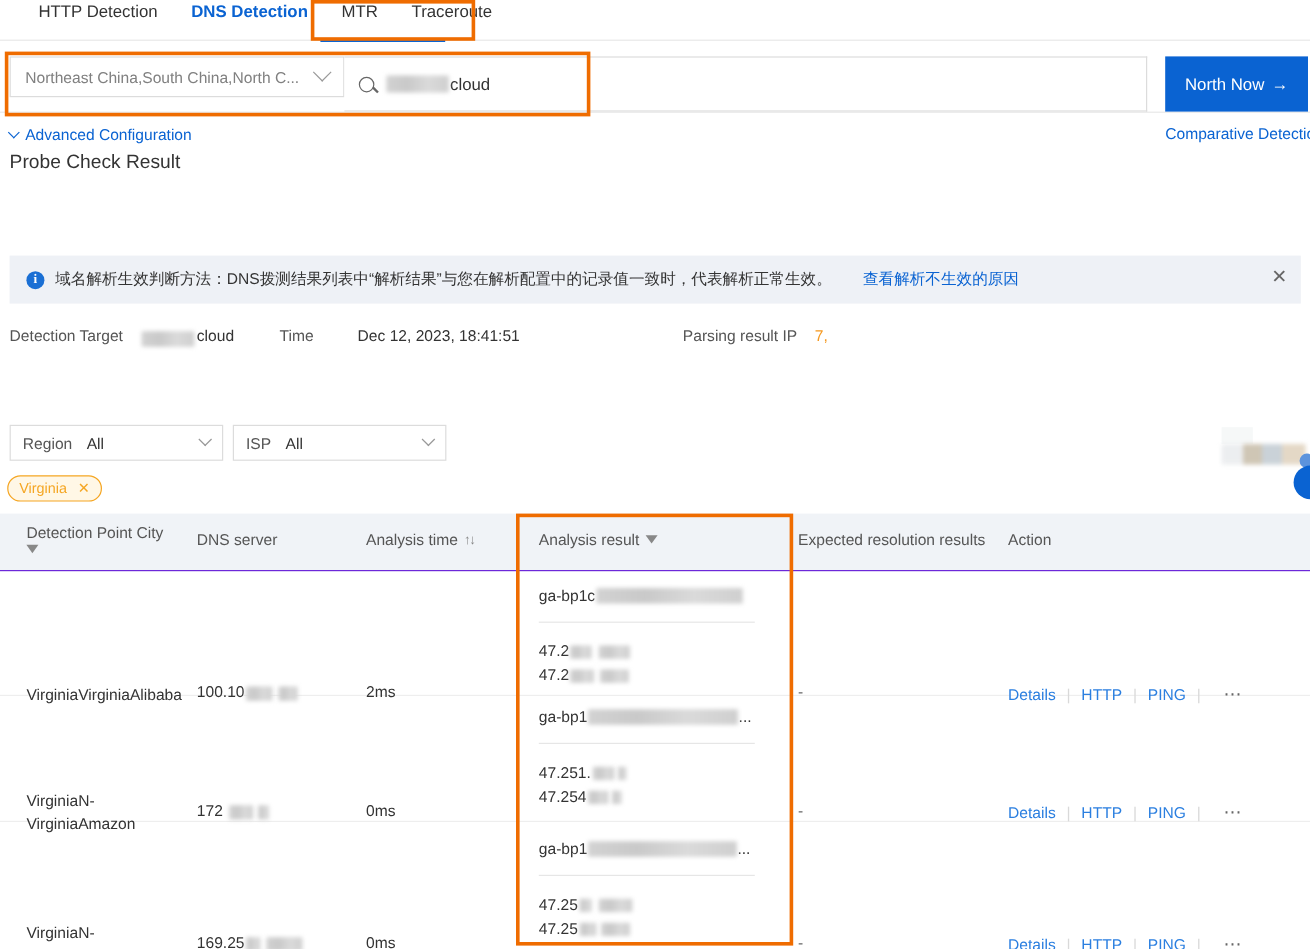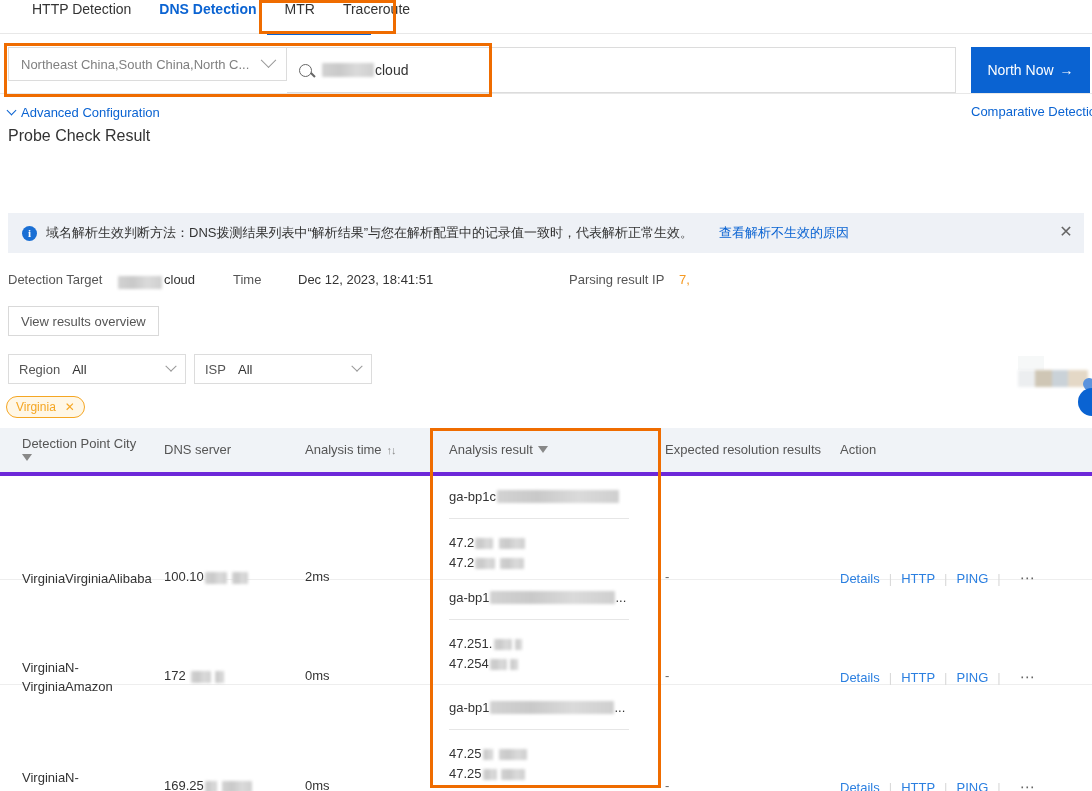--- a/index.html
+++ b/index.html
@@ -230,21 +230,21 @@
     position:absolute; left:1083px; top:378px;
     width:12px; height:12px; border-radius:50%;
     background:#5b93dd;
   }
 
   
   .tbl { position:absolute; left:0; top:428px; width:1092px; }
   .thead {
     background:#f0f3f7;
     height:48px; position:relative;
-    border-bottom:4px solid #6d28d9;
+    border-bottom:1px solid #6d28d9;
   }
   .th {
     position:absolute; font-size:13px; color:#555; top:14px;
     display:flex; align-items:center; gap:5px;
   }
   .funnel {
     display:inline-block; width:0; height:0;
     border-left:5px solid transparent;
     border-right:5px solid transparent;
     border-top:7px solid #888;
@@ -329,21 +329,20 @@
   <span class="m-lbl" style="left:8px;">Detection Target</span>
   <span class="blur" style="left:118px;top:4px;width:44px;height:13px;position:absolute;"></span>
   <span class="m-val" style="left:164px;">cloud</span>
   <span class="m-lbl" style="left:233px;">Time</span>
   <span class="m-val" style="left:270px;margin-left:28px;">Dec 12, 2023, 18:41:51</span>
   <span class="m-lbl" style="left:569px;">Parsing result IP</span>
   <span class="m-orange" style="left:679px;">7,</span>
 </div>
 
 <div class="seg">
-  <div class="seg-btn">View results overview</div>
 </div>
 
 <div class="filters">
   <div class="fselect">
     <span class="flabel">Region</span>
     <span class="fval">All</span>
     <span class="chev2"></span>
   </div>
   <div class="fselect">
     <span class="flabel">ISP</span>

